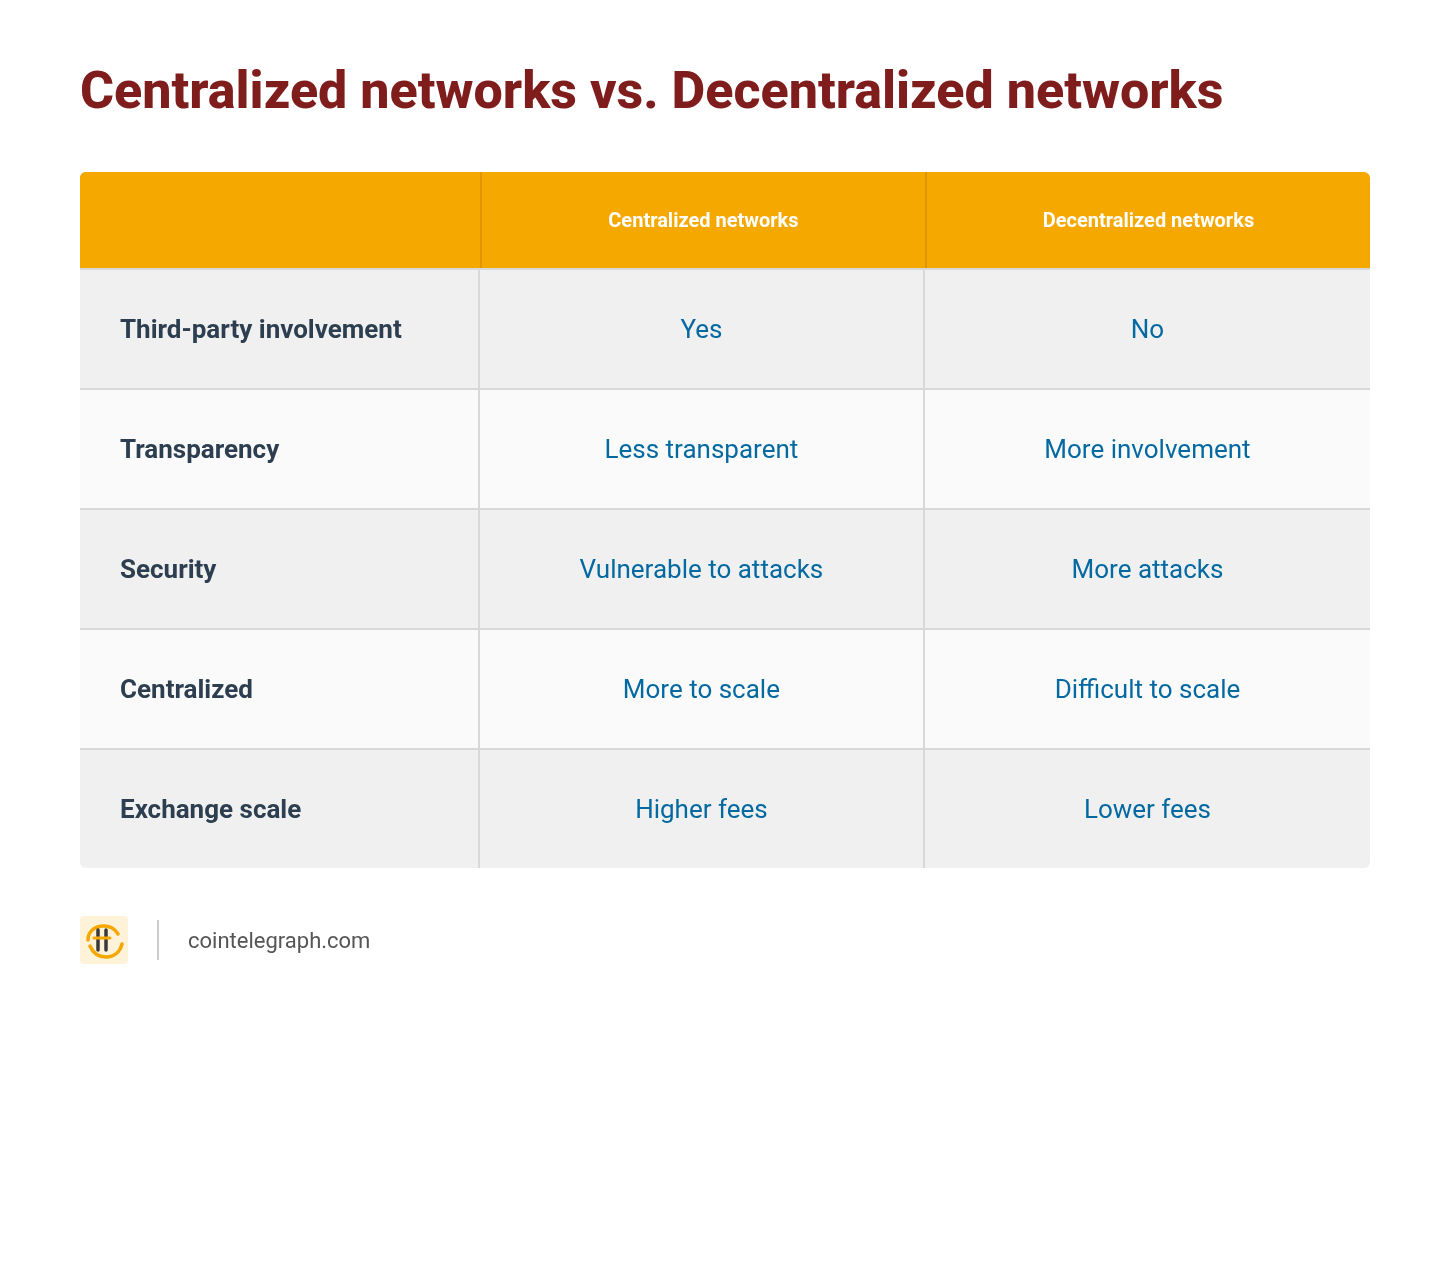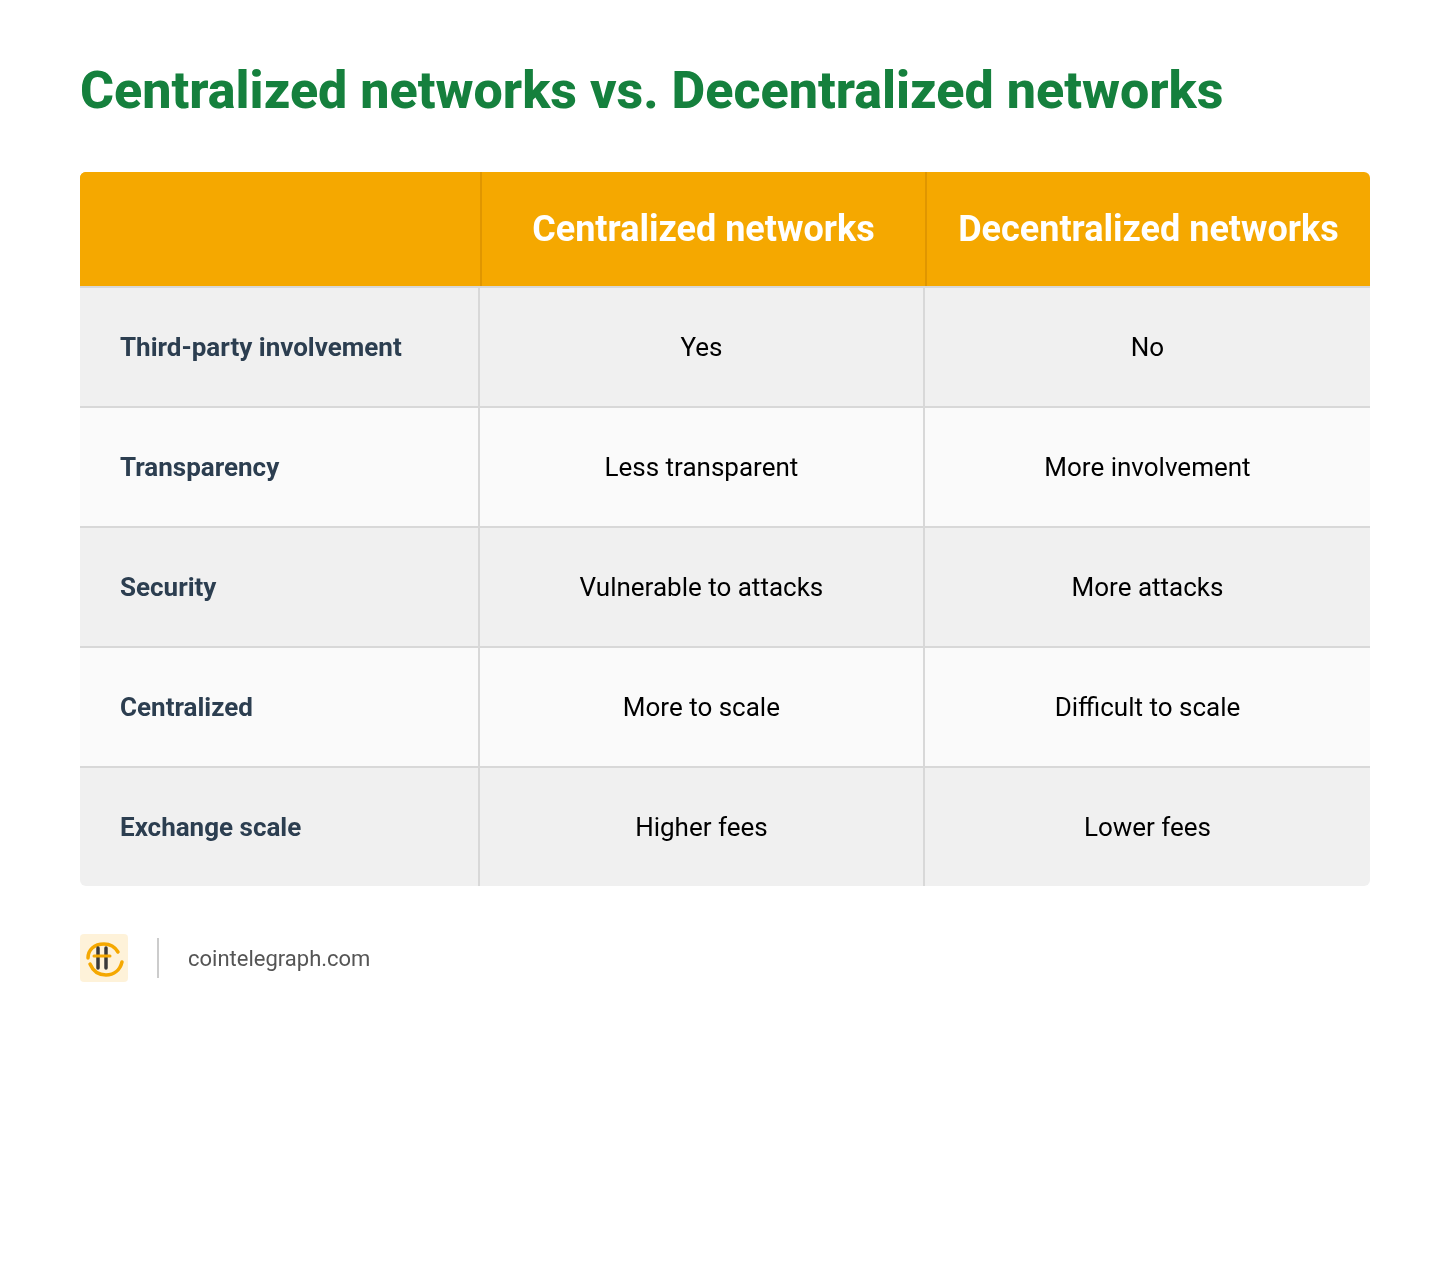--- a/index.html
+++ b/index.html
@@ -22,40 +22,40 @@
     .page-wrapper {
       width: 100%;
       max-width: 1290px;
       display: flex;
       flex-direction: column;
     }
 
     .main-title {
       font-size: 52px;
       font-weight: 800;
-      color: #15803d;
+      color: #7f1d1d;
       margin-bottom: 50px;
       line-height: 1.2;
     }
 
     .comparison-table {
       width: 100%;
       border-collapse: separate;
       border-spacing: 0;
       border-radius: 6px;
       overflow: hidden;
     }
 
     .header-row {
       background-color: #f5a800;
     }
 
     .header-row th {
       padding: 36px 24px;
-      font-size: 36px;
+      font-size: 20px;
       font-weight: 700;
       color: #ffffff;
       text-align: center;
     }
 
     .header-row th:first-child {
       width: 31%;
       background-color: #f5a800;
     }
 
@@ -73,21 +73,21 @@
       background-color: #f0f0f0;
     }
 
     .data-row:nth-child(even) {
       background-color: #fafafa;
     }
 
     .data-row td {
       padding: 44px 30px;
       font-size: 26px;
-      color: #000000;
+      color: #0369a1;
       text-align: center;
       border-top: 2px solid #d8d8d8;
     }
 
     .data-row td:first-child {
       font-weight: 700;
       color: #2c3e50;
       text-align: left;
       padding-left: 40px;
       border-right: 2px solid #d8d8d8;

